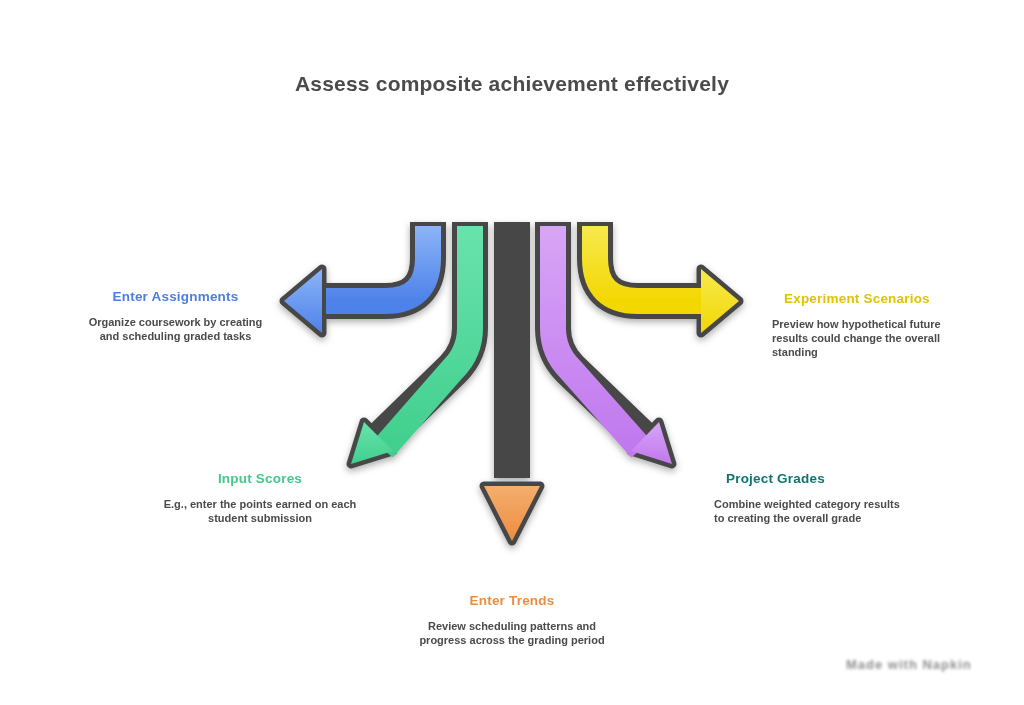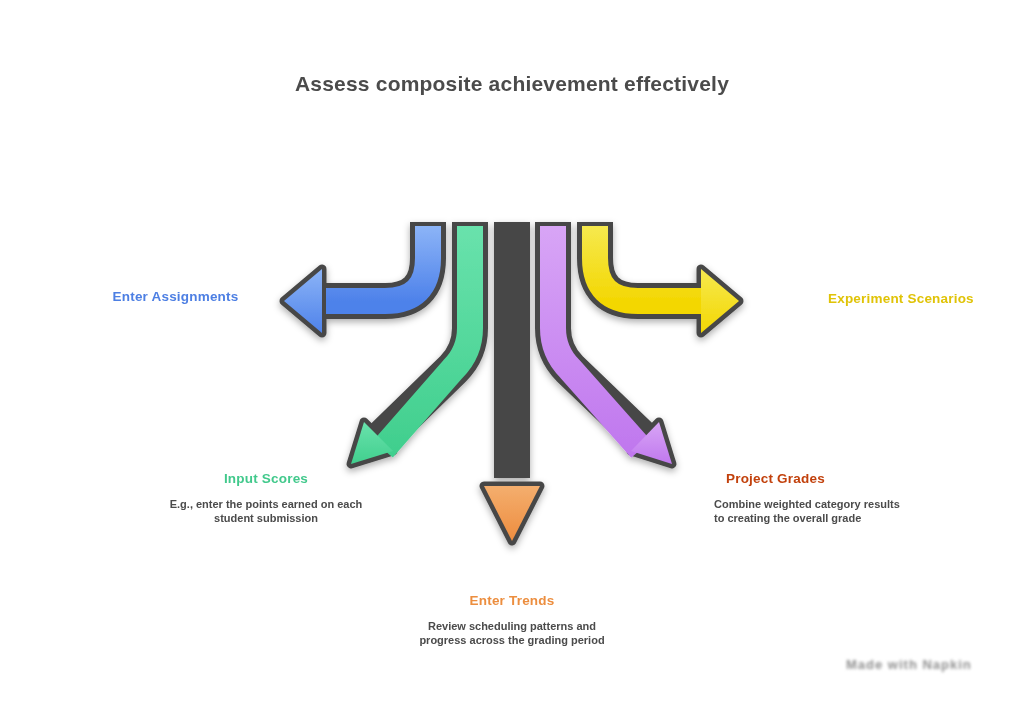--- a/index.html
+++ b/index.html
@@ -9,22 +9,22 @@
          font-size:21px;font-weight:700;color:#4b4b4b;letter-spacing:.2px;
          filter:blur(.5px);}
   .node{position:absolute;}
   .node h3{margin:12px;font-size:13.5px;font-weight:700;letter-spacing:.2px;
            filter:blur(.35px);}
   .node p{margin:5px 0 0 0;font-size:11px;font-weight:600;line-height:1.25;
           color:#4b4b4b;filter:blur(.65px);}
   .center{text-align:center;}
   .left{text-align:left;}
   #node-blue{left:83px;top:277px;width:185px;}
-  #node-yellow{left:816px;top:279px;width:172px;}
-  #node-green{left:166px;top:459px;width:200px;}
+  #node-yellow{left:772px;top:279px;width:172px;}
+  #node-green{left:160px;top:459px;width:200px;}
   #node-purple{left:714px;top:459px;width:186px;}
   #node-orange{left:412px;top:581px;width:200px;}
   #arrows{position:absolute;left:0;top:0;}
   .watermark{position:absolute;left:846px;top:657px;width:150px;height:22px;
              font-size:13px;font-weight:700;color:#8f8f8f;letter-spacing:1px;
              filter:blur(1.6px);white-space:nowrap;}
 </style>
 </head>
 <body>
 
@@ -82,33 +82,35 @@
       <path fill="url(#g0)" d="M284,301 L322,269 L322,333 Z"></path>
       <path fill="url(#g2)" d="M351,464 L393,451 L364,422 Z"></path>
       <path fill="url(#g4)" d="M512,541 L484,486 L540,486 Z"></path>
       <path fill="url(#g3)" d="M672,464 L631,451 L659,422 Z"></path>
       <path fill="url(#g1)" d="M739,301 L701,269 L701,333 Z"></path>
     </g>
   </svg>
 
   <div class="node center" id="node-blue">
     <h3 style="color: rgb(77, 127, 227);">Enter Assignments</h3>
+    <p>Organize coursework by creating and scheduling graded tasks</p>
   </div>
 
   <div class="node left" id="node-yellow">
     <h3 style="color: rgb(224, 195, 7);">Experiment Scenarios</h3>
+    <p>Preview how hypothetical future results could change the overall standing</p>
   </div>
 
   <div class="node center" id="node-green">
     <h3 style="color: rgb(66, 201, 140);">Input Scores</h3>
     <p>E.g., enter the points earned on each student submission</p>
   </div>
 
   <div class="node left" id="node-purple">
-    <h3 style="color: #c2410c;">Project Grades</h3>
+    <h3 style="color: #0f766e;">Project Grades</h3>
     <p>Combine weighted category results to creating the overall grade</p>
   </div>
 
   <div class="node center" id="node-orange">
     <h3 style="color: rgb(236, 142, 63);">Enter Trends</h3>
     <p>Review scheduling patterns and progress across the grading period</p>
   </div>
 
   <div class="watermark">Made with Napkin</div>
 

